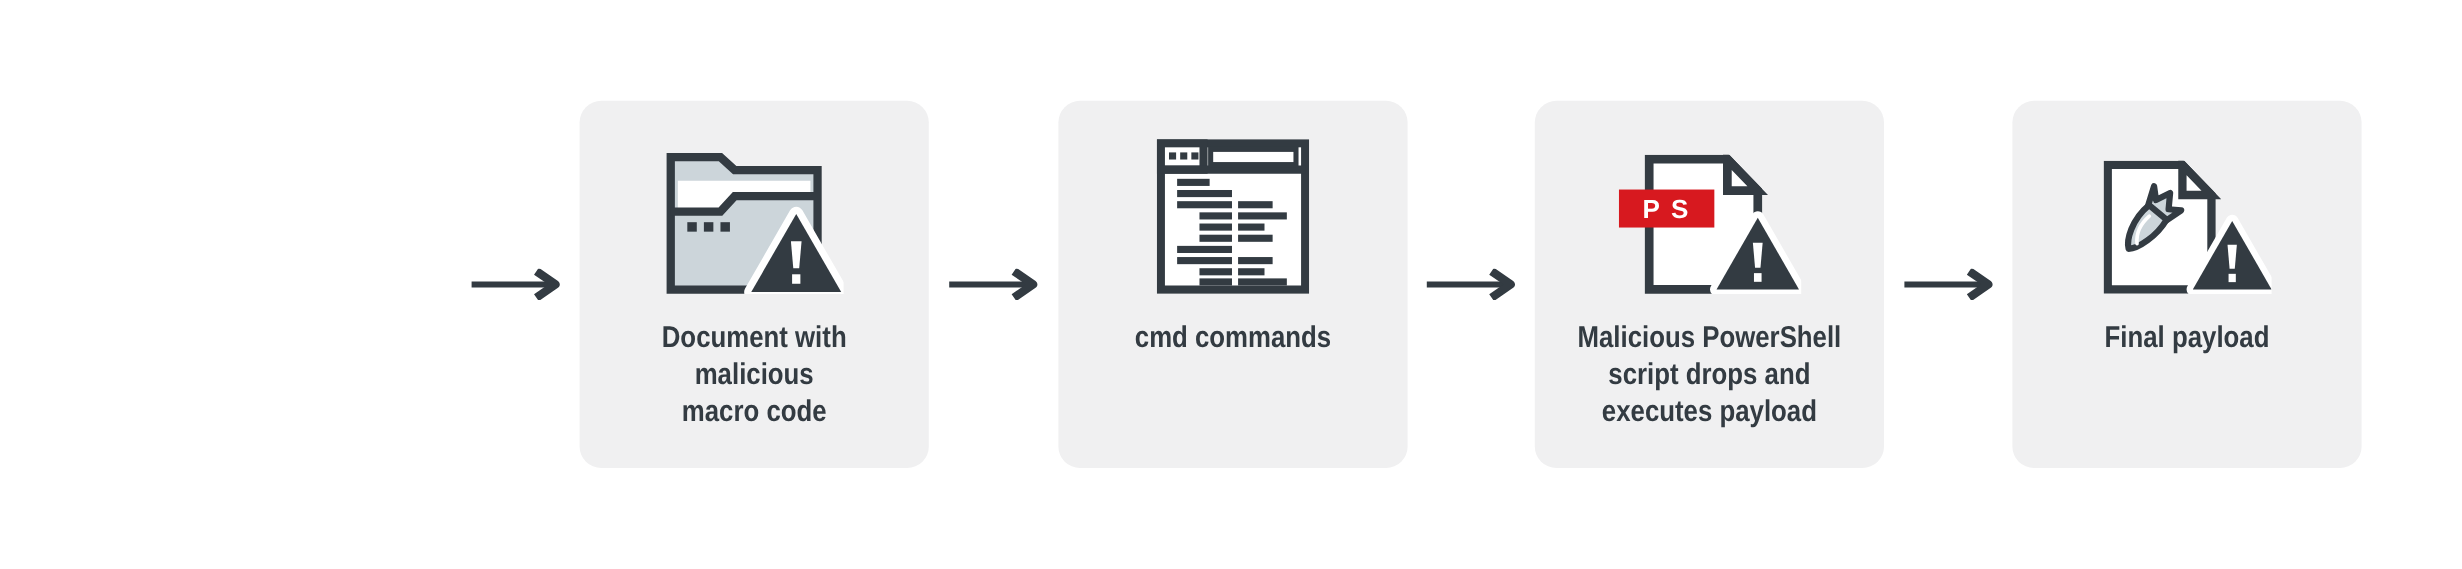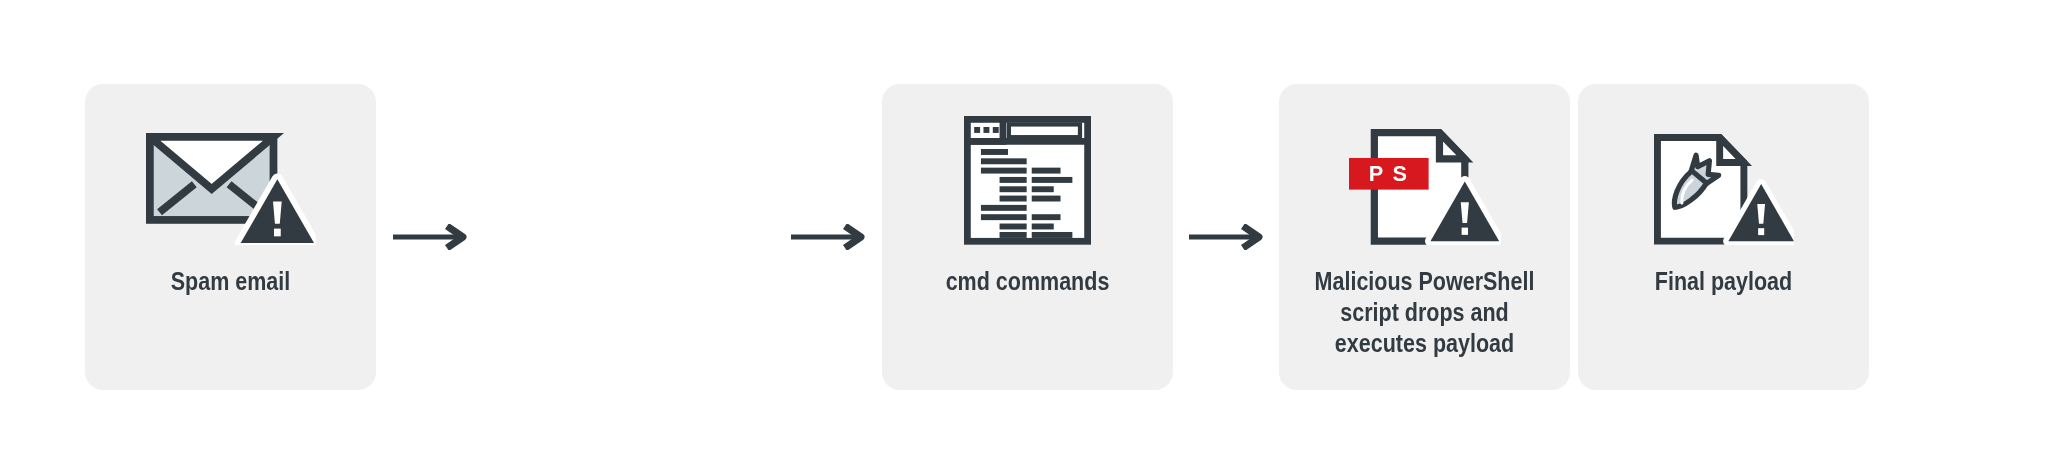--- a/index.html
+++ b/index.html
@@ -39,43 +39,46 @@
     transform:scaleX(0.86);
     transform-origin:50% 0;
   }
   .arrow{position:absolute;top:224px;}
 </style>
 </head>
 <body>
 
 <div class="canvas">
 
-  <div class="card" style="left:85px">
+
+  <svg class="arrow" style="left:391px" width="78" height="26" viewBox="0 0 78 26">
+    <line x1="2" y1="13" x2="68" y2="13" stroke="var(--ink)" stroke-width="5"></line>
+    <polyline points="56,2 72,13 56,24" fill="none" stroke="var(--ink)" stroke-width="7" stroke-linejoin="round"></polyline>
+  </svg>
+
+  <div class="card" style="left:483px">
     <div class="icon-area">
-      <svg width="170" viewBox="0 0 176 116">
-        <rect x="4" y="4" width="128" height="86" fill="var(--light-fill)" stroke="var(--ink)" stroke-width="8"></rect>
-        <polygon points="4,4 68,58 132,4" fill="#ffffff" stroke="var(--ink)" stroke-width="8"></polygon>
-        <line x1="14" y1="82" x2="50" y2="53" stroke="var(--ink)" stroke-width="8"></line>
-        <line x1="122" y1="82" x2="86" y2="53" stroke="var(--ink)" stroke-width="8"></line>
-        <g transform="translate(98,48)">
+      <svg width="148" viewBox="0 0 150 124">
+        <path d="M4,120 L4,8 L46,8 L58,19 L128,19 L128,120 Z" fill="var(--light-fill)" stroke="var(--ink)" stroke-width="7"></path>
+        <polygon points="10,28 122,28 122,38 58,38 46,52 10,52" fill="#ffffff"></polygon>
+        <path d="M4,54 L46,54 L58,41 L125,41" fill="none" stroke="var(--ink)" stroke-width="7"></path>
+        <rect x="18" y="63" width="8" height="8" fill="var(--ink)"></rect>
+        <rect x="32" y="63" width="8" height="8" fill="var(--ink)"></rect>
+        <rect x="46" y="63" width="8" height="8" fill="var(--ink)"></rect>
+        <g transform="translate(72,56)">
           <polygon points="38,0 76,66 0,66" fill="#ffffff" stroke="#ffffff" stroke-width="12" stroke-linejoin="round"></polygon>
           <polygon points="38,0 76,66 0,66" fill="var(--ink)"></polygon>
           <polygon points="33.5,23 42.5,23 40.5,46 35.5,46" fill="#ffffff"></polygon>
           <rect x="34.5" y="51" width="7" height="8" fill="#ffffff"></rect>
         </g>
       </svg>
     </div>
-    <div class="step-label">Spam email</div>
+    <div class="step-label">Document with malicious
+macro code</div>
   </div>
-
-  <svg class="arrow" style="left:391px" width="78" height="26" viewBox="0 0 78 26">
-    <line x1="2" y1="13" x2="68" y2="13" stroke="var(--ink)" stroke-width="5"></line>
-    <polyline points="56,2 72,13 56,24" fill="none" stroke="var(--ink)" stroke-width="7" stroke-linejoin="round"></polyline>
-  </svg>
-
 
   <svg class="arrow" style="left:789px" width="78" height="26" viewBox="0 0 78 26">
     <line x1="2" y1="13" x2="68" y2="13" stroke="var(--ink)" stroke-width="5"></line>
     <polyline points="56,2 72,13 56,24" fill="none" stroke="var(--ink)" stroke-width="7" stroke-linejoin="round"></polyline>
   </svg>
 
   <div class="card" style="left:882px">
     <div class="icon-area">
       <svg width="127" viewBox="0 0 150 152">
         <rect x="4" y="4" width="142" height="144" fill="#ffffff" stroke="var(--ink)" stroke-width="8"></rect>
@@ -132,21 +135,21 @@
     <div class="step-label">Malicious PowerShell
 script drops and
 executes payload</div>
   </div>
 
   <svg class="arrow" style="left:1585px" width="78" height="26" viewBox="0 0 78 26">
     <line x1="2" y1="13" x2="68" y2="13" stroke="var(--ink)" stroke-width="5"></line>
     <polyline points="56,2 72,13 56,24" fill="none" stroke="var(--ink)" stroke-width="7" stroke-linejoin="round"></polyline>
   </svg>
 
-  <div class="card" style="left:1578px">
+  <div class="card" style="left:1677px">
     <div class="icon-area">
       <svg width="140" viewBox="0 0 162 128">
         <path d="M4,4 L76,4 L104,33 L104,124 L4,124 Z" fill="#ffffff" stroke="var(--ink)" stroke-width="8"></path>
         <polygon points="76,4 76,33 104,33" fill="#ffffff" stroke="var(--ink)" stroke-width="8"></polygon>
         <g transform="translate(42,62) rotate(40)">
           <path d="M-11,-14 L-19,-33 L-9,-24 L-3,-38 L6,-25 L16,-32 L11,-14 Z" fill="var(--light-fill)" stroke="var(--ink)" stroke-width="6" stroke-linejoin="round"></path>
           <path d="M-11,-16 C-15,6 -6,24 1,29 C8,23 14,2 11,-16 Z" fill="var(--light-fill)" stroke="var(--ink)" stroke-width="6" stroke-linejoin="round"></path>
           <path d="M-4,-8 C-6,4 -2,14 4,20" fill="none" stroke="#ffffff" stroke-width="3.5" stroke-linecap="round"></path>
         </g>
         <g transform="translate(86,58)">

